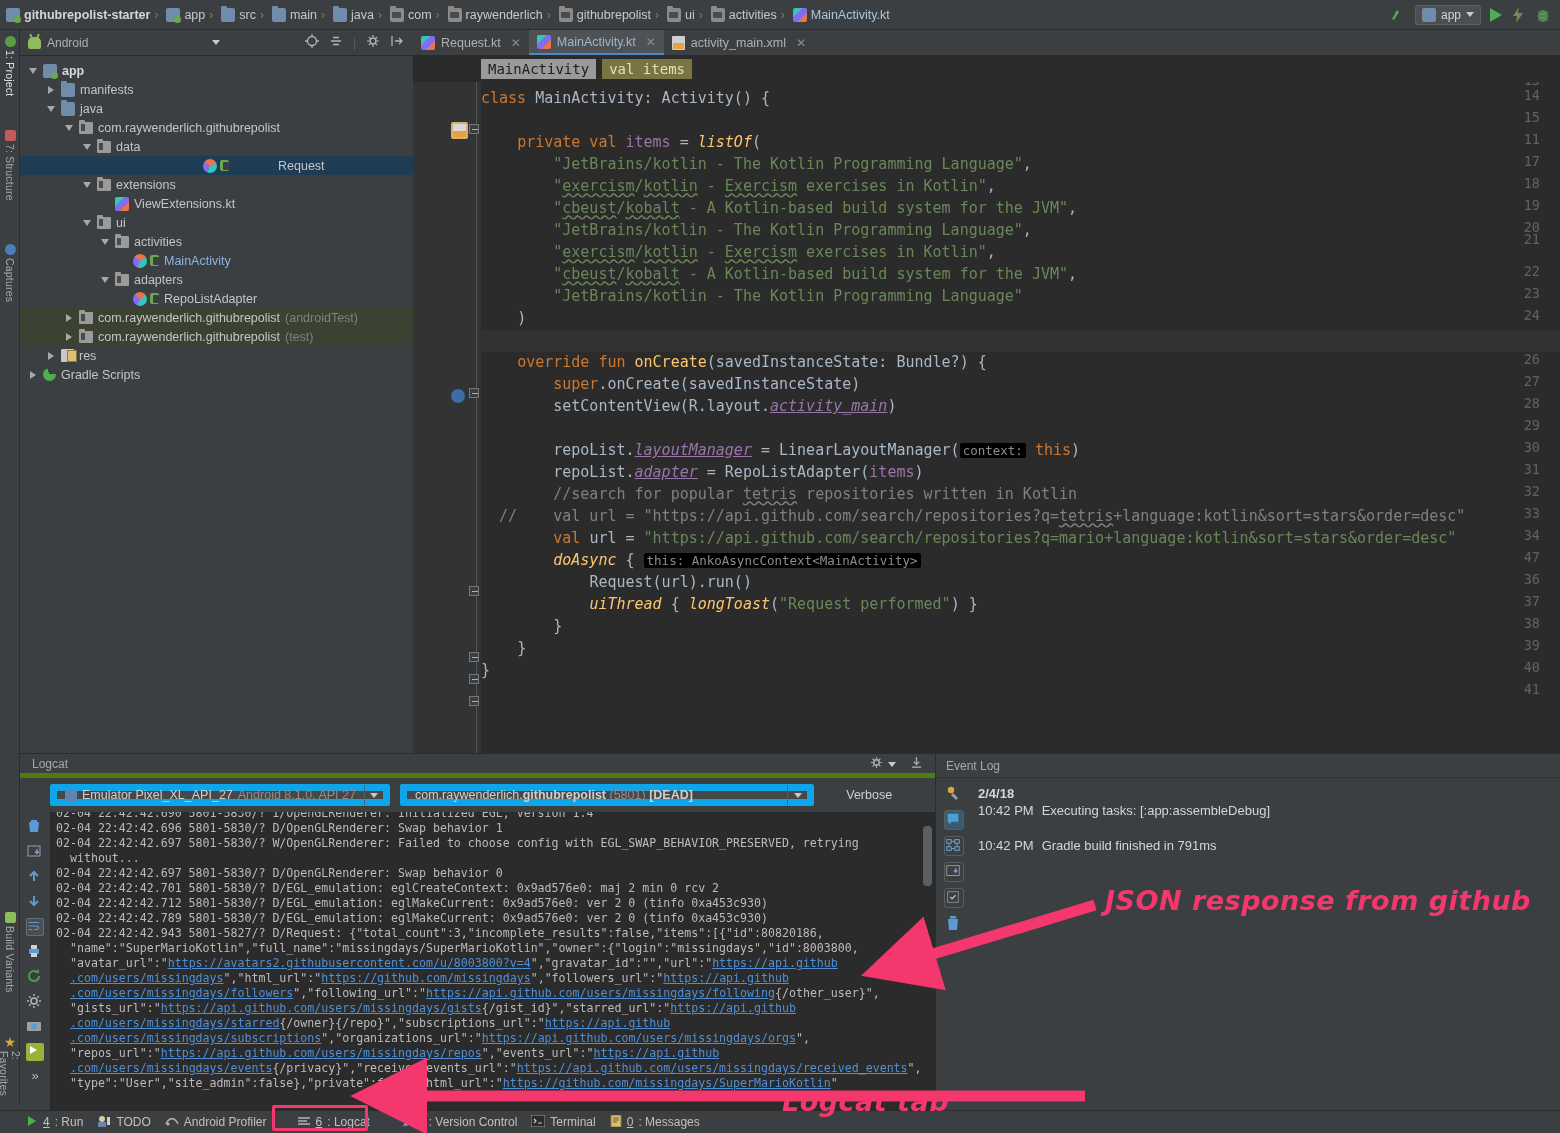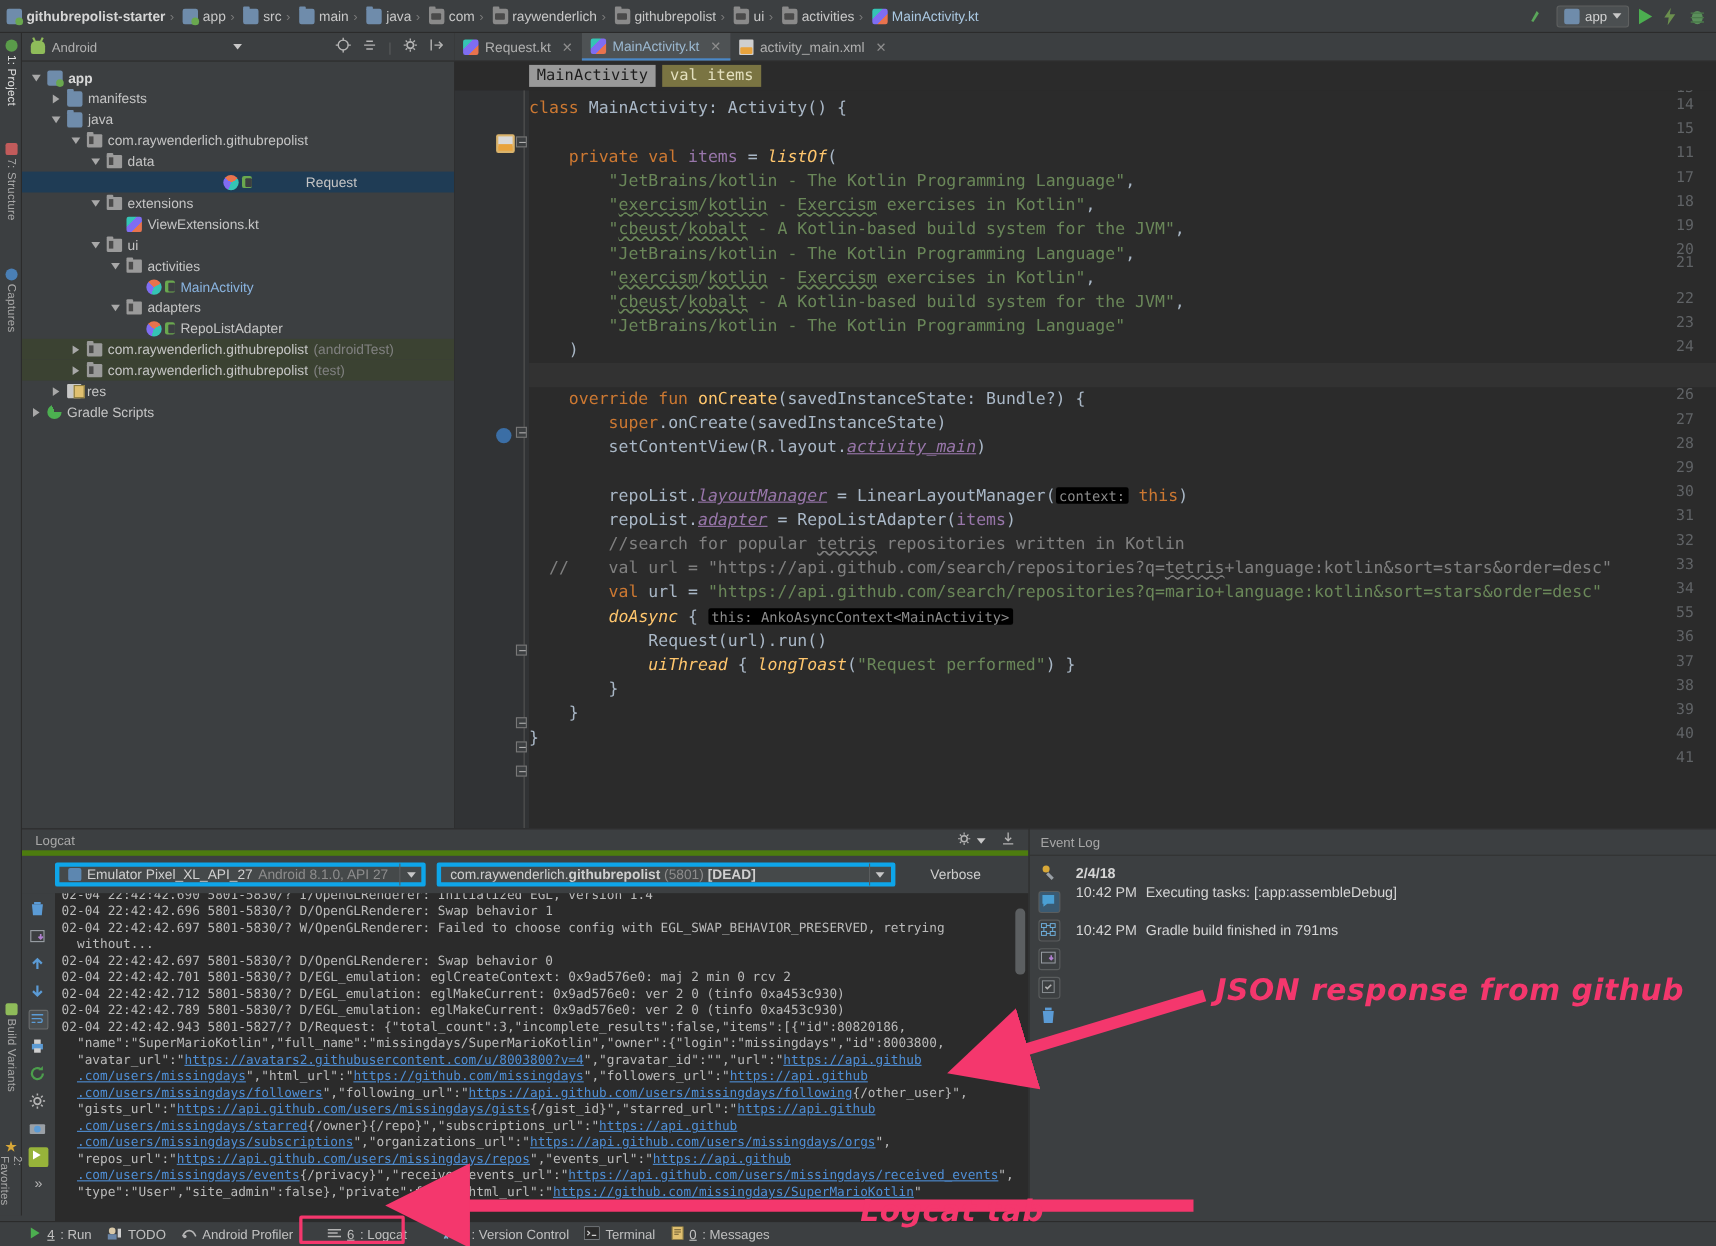--- a/index.html
+++ b/index.html
@@ -129,21 +129,21 @@
   .fold-mark { position:absolute; left:56px; width:10px; height:10px; border:1px solid #787878; background:#3c3f41; }
   .fold-mark::after { content:""; position:absolute; left:2px; top:4px; width:6px; height:1px; background:#b0b0b0; }
   .marker-cls { position:absolute; left:38px; width:17px; height:17px; background:#d9b36c; border-radius:2px; }
   .marker-ov { position:absolute; left:38px; width:14px; height:14px; border-radius:50%; background:#3b6ea5; }
 
   
   .logcat { position:absolute; left:20px; top:753px; width:915px; height:357px; background:#3c3f41; border-top:1px solid #2b2b2b; }
   .lc-head { height:24px; display:flex; align-items:center; padding-left:12px; font-size:12px; color:#a8a8a8; border-bottom:5px solid #4d7c0f;}
   .lc-head-right { margin-left:auto; display:flex; gap:14px; padding-right:12px; color:#b4b4b4; }
   .lc-filters { height:34px; display:flex; align-items:center; gap:10px; padding:0 8px 0 30px; }
-  .combo { height:22px; display:flex; align-items:center; background:#45494a; border:4px solid #0ea5e9; border-radius:2px; font-size:12.5px; color:#cfcfcf; }
+  .combo { height:22px; display:flex; align-items:center; background:#45494a; border:7px solid #0ea5e9; border-radius:2px; font-size:12.5px; color:#cfcfcf; }
   .combo .txt { padding:0 8px; white-space:nowrap; }
   .combo .caret { width:20px; height:20px; display:flex; align-items:center; justify-content:center; border-left:1px solid #5a5d5e; }
   .dim { color:#8d8d8d; }
   .bold { font-weight:bold; }
   .lc-left-icons { position:absolute; left:0; top:58px; width:30px; bottom:0; background:#3c3f41; display:flex; flex-direction:column; align-items:center; gap:7px; padding-top:6px; }
   .lci { width:18px; height:18px; position:relative; }
   .lc-console {
     position:absolute; left:30px; top:58px; right:0; bottom:0; background:#2b2b2b;
     font-family:"DejaVu Sans Mono", monospace; font-size:11.6px; line-height:15px;
     color:#bbbbbb; white-space:pre; overflow:hidden; padding:2px 0 0 6px;
@@ -531,21 +531,21 @@
           <div class="lnum" style="top: 247px;">25</div>
           <div class="lnum" style="top: 269px;">26</div>
           <div class="lnum" style="top: 291px;">27</div>
           <div class="lnum" style="top: 313px;">28</div>
           <div class="lnum" style="top: 335px;">29</div>
           <div class="lnum" style="top: 357px;">30</div>
           <div class="lnum" style="top: 379px;">31</div>
           <div class="lnum" style="top: 401px;">32</div>
           <div class="lnum" style="top: 423px;">33</div>
           <div class="lnum" style="top: 445px;">34</div>
-          <div class="lnum" style="top: 467px;">55</div>
+          <div class="lnum" style="top: 467px;">47</div>
           <div class="lnum" style="top: 489px;">36</div>
           <div class="lnum" style="top: 511px;">37</div>
           <div class="lnum" style="top: 533px;">38</div>
           <div class="lnum" style="top: 555px;">39</div>
           <div class="lnum" style="top: 577px;">40</div>
           <div class="lnum" style="top: 599px;">41</div>
           <div class="lnum" style="top: -10px;">13</div>
         </div>
       <div class="marker-cls" style="top:40px;">
         <svg width="17" height="17" viewBox="0 0 17 17">

